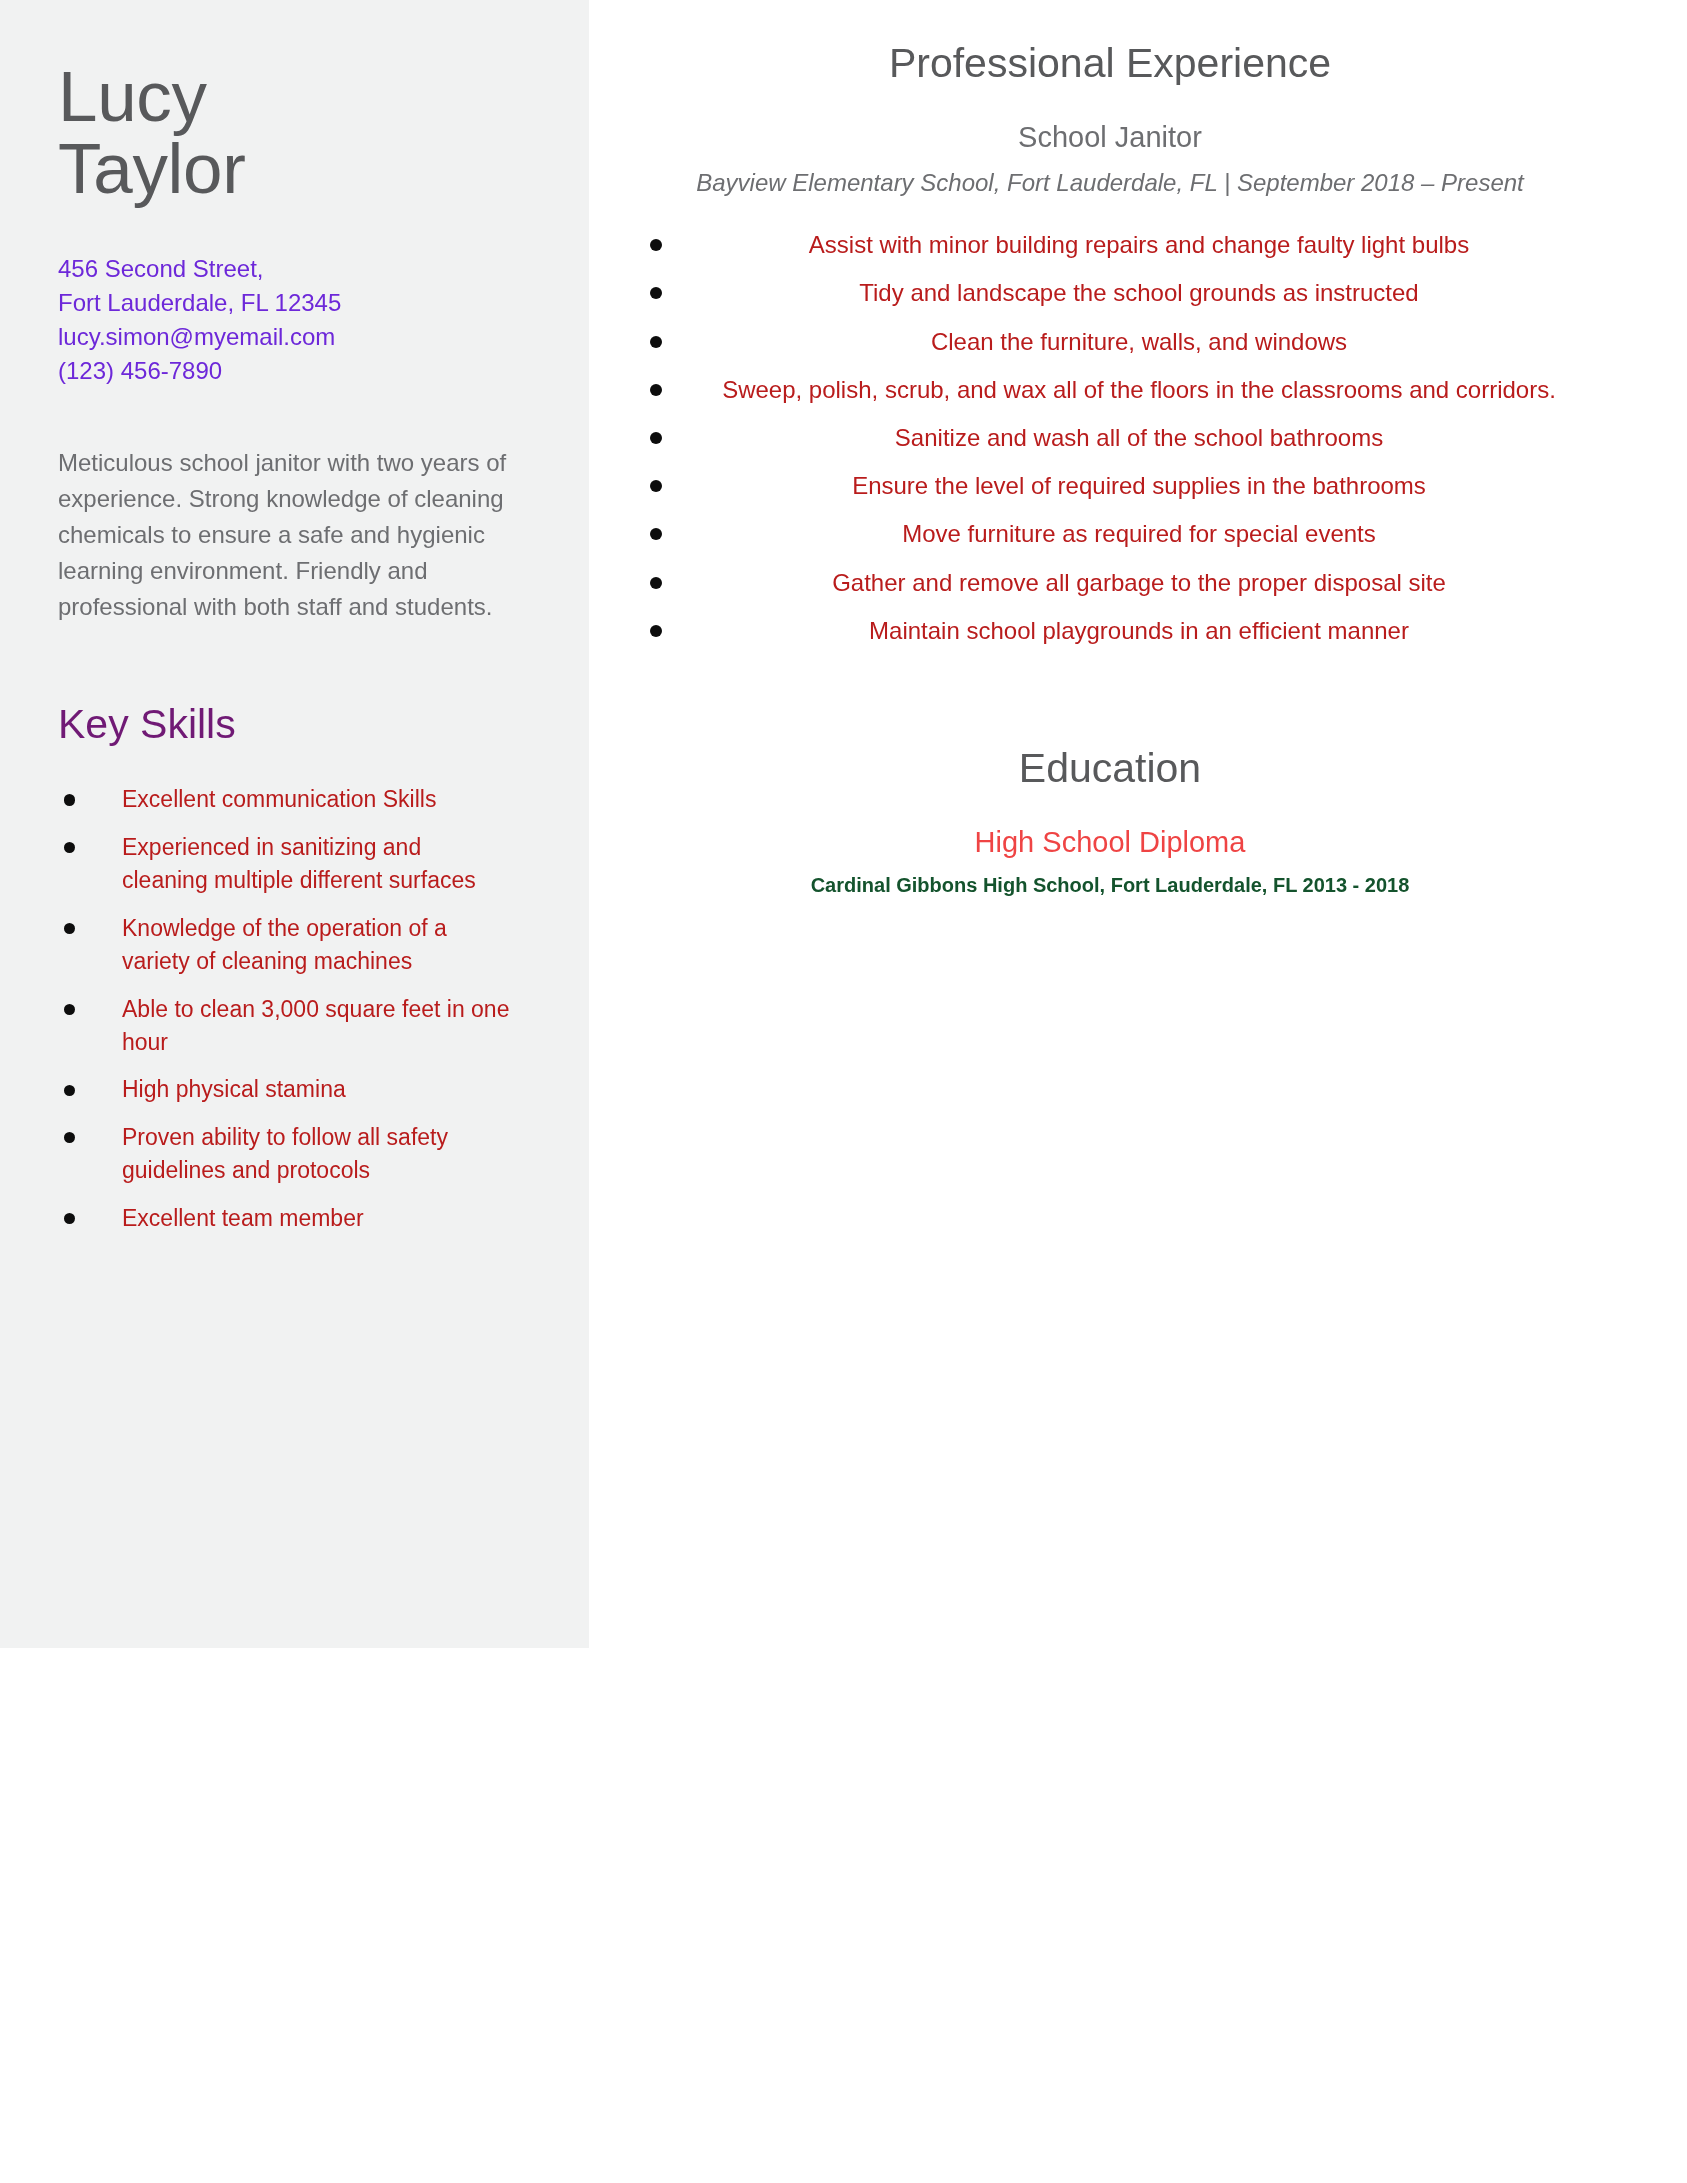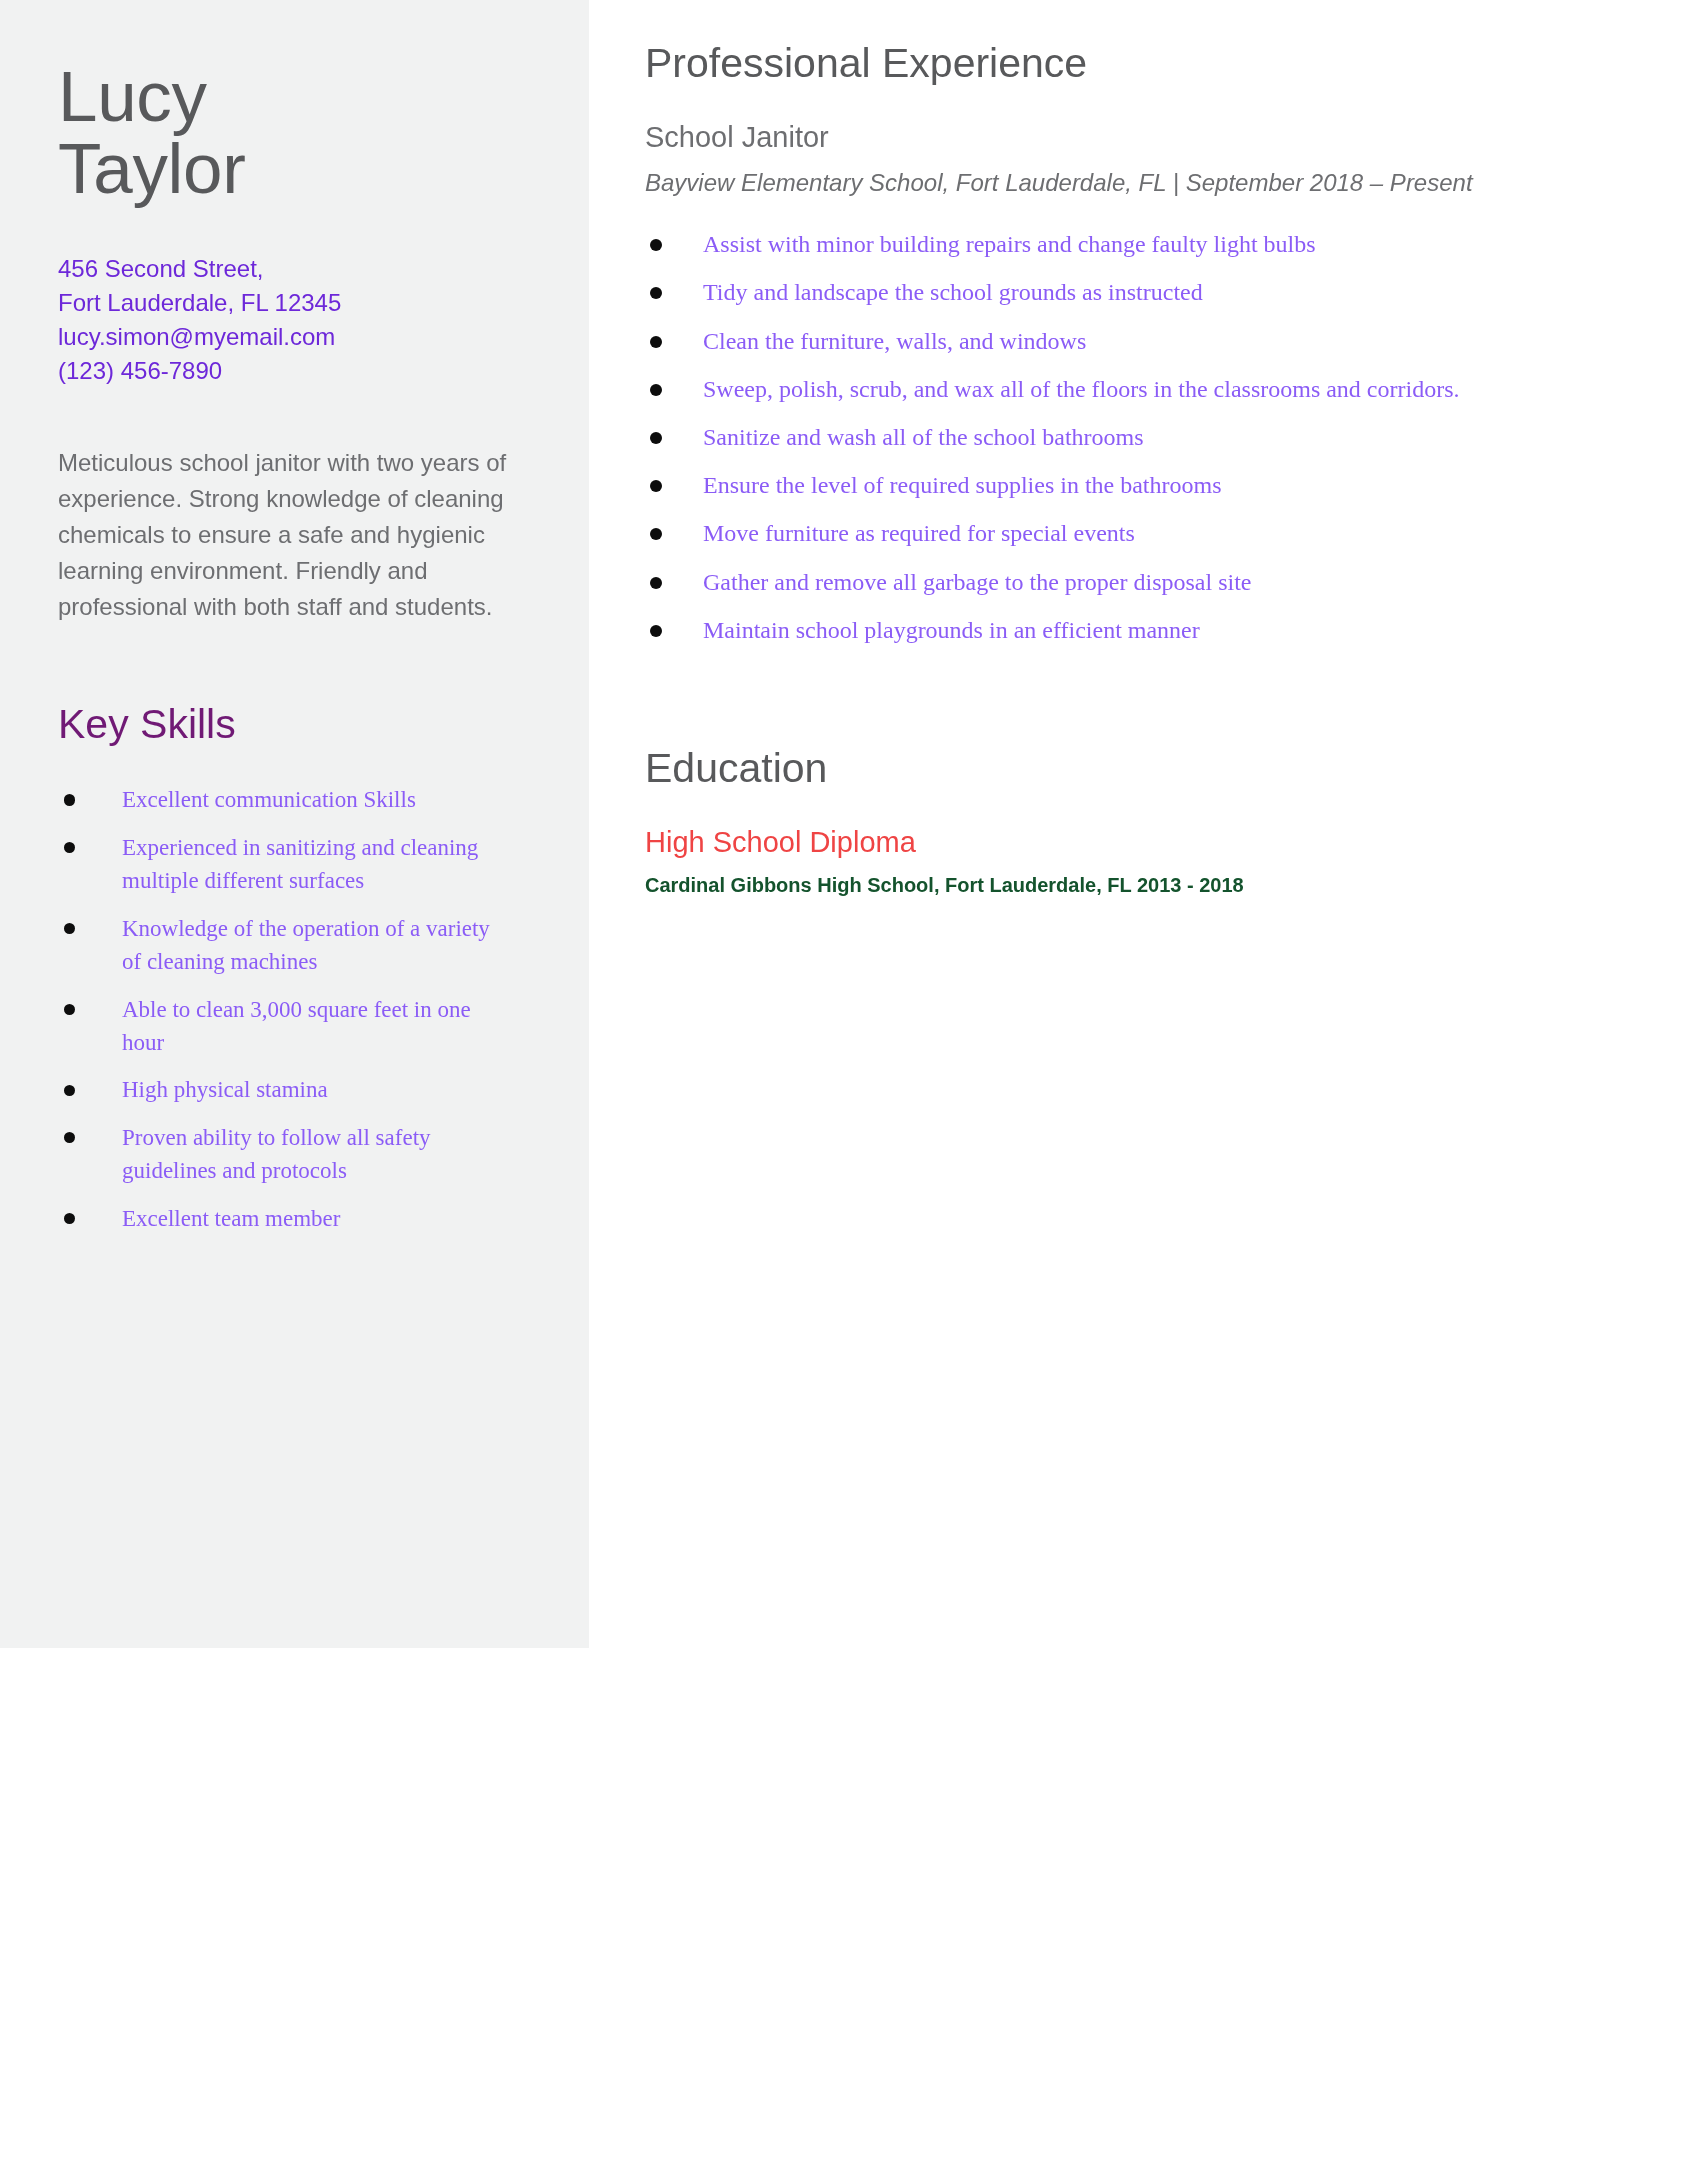--- a/index.html
+++ b/index.html
@@ -76,22 +76,21 @@
     margin: 0;
     padding: 0;
   }
   ul.bullets > li {
     position: relative;
     padding-left: 64px;
     margin-bottom: 14.6px;
     font-size: 23px;
     font-weight: 400;
     line-height: 1.44;
-    color: #8b5cf6;
-    font-family: Liberation Serif, serif;
+    color: #b91c1c;
   }
   ul.bullets > li::before {
     content: "";
     position: absolute;
     left: 6px;
     top: 11.2px;
     width: 11.2px;
     height: 11.2px;
     border-radius: 50%;
     background: #0d0d0d;
@@ -99,20 +98,21 @@
   .sidebar ul.bullets > li {
     max-width: 437px;
   }
 
   
   .main {
     flex: 1;
     box-sizing: border-box;
     padding: 41px 112px 4px 56px;
     background: #ffffff;
+    text-align: center;
   }
 
   .main-heading {
     font-size: 41px;
     font-weight: 300;
     color: #58595b;
     line-height: 1.1;
     margin: 0 0 34px 0;
   }
 

